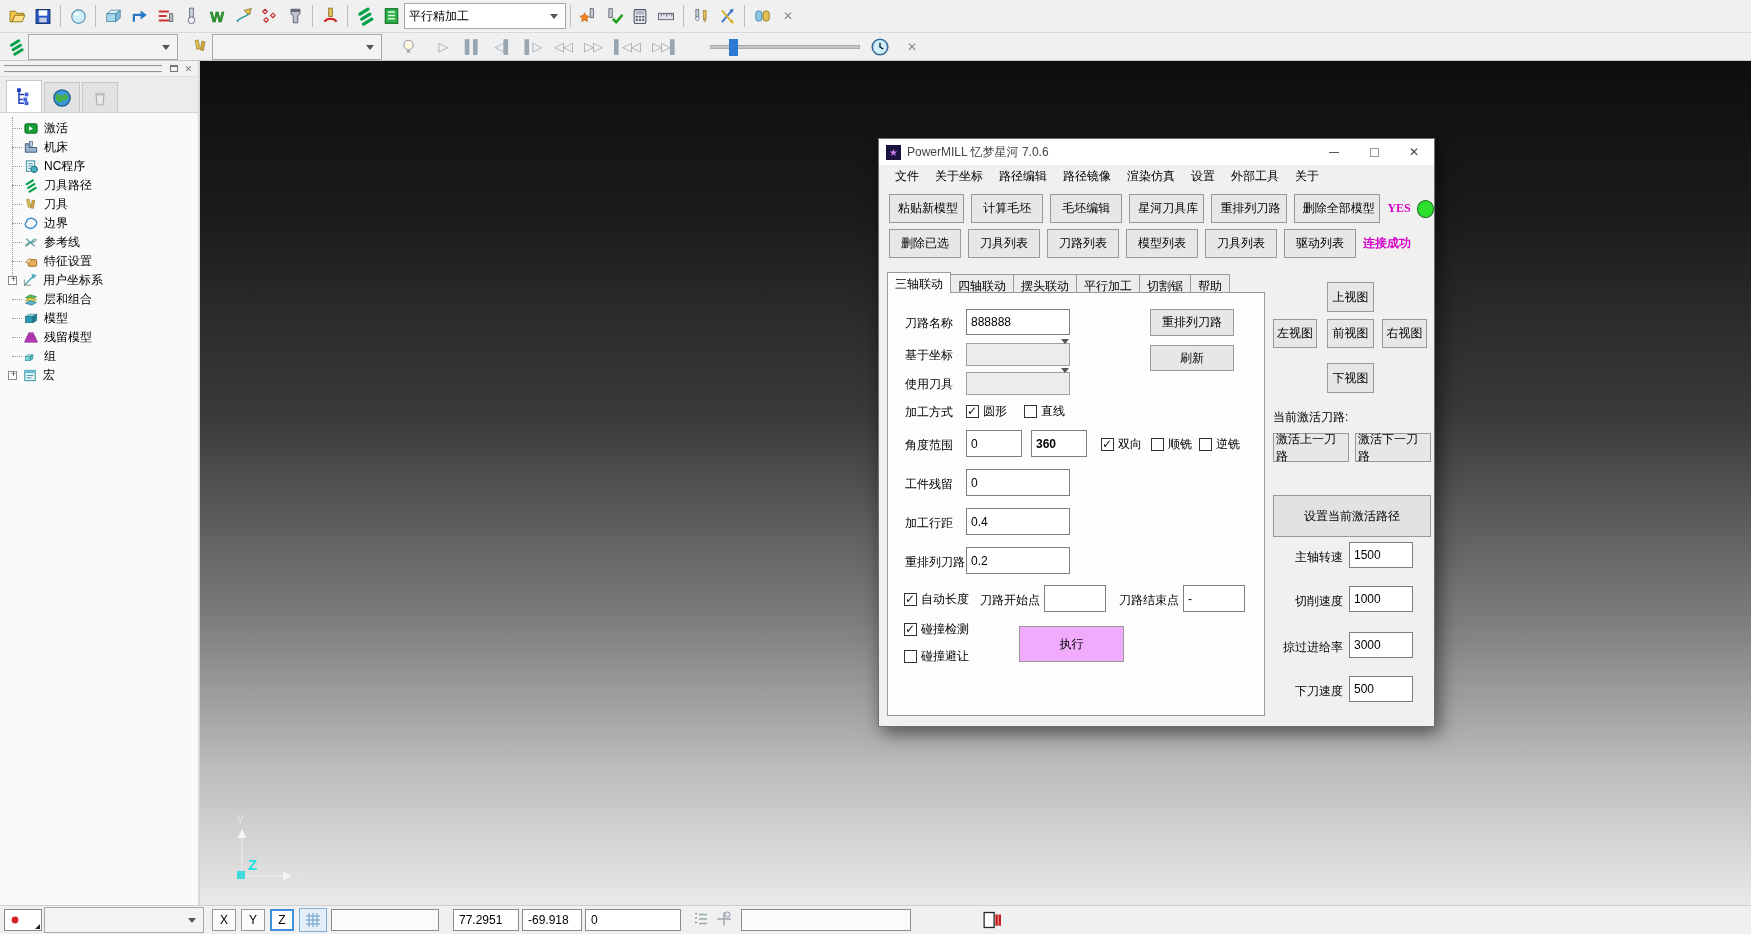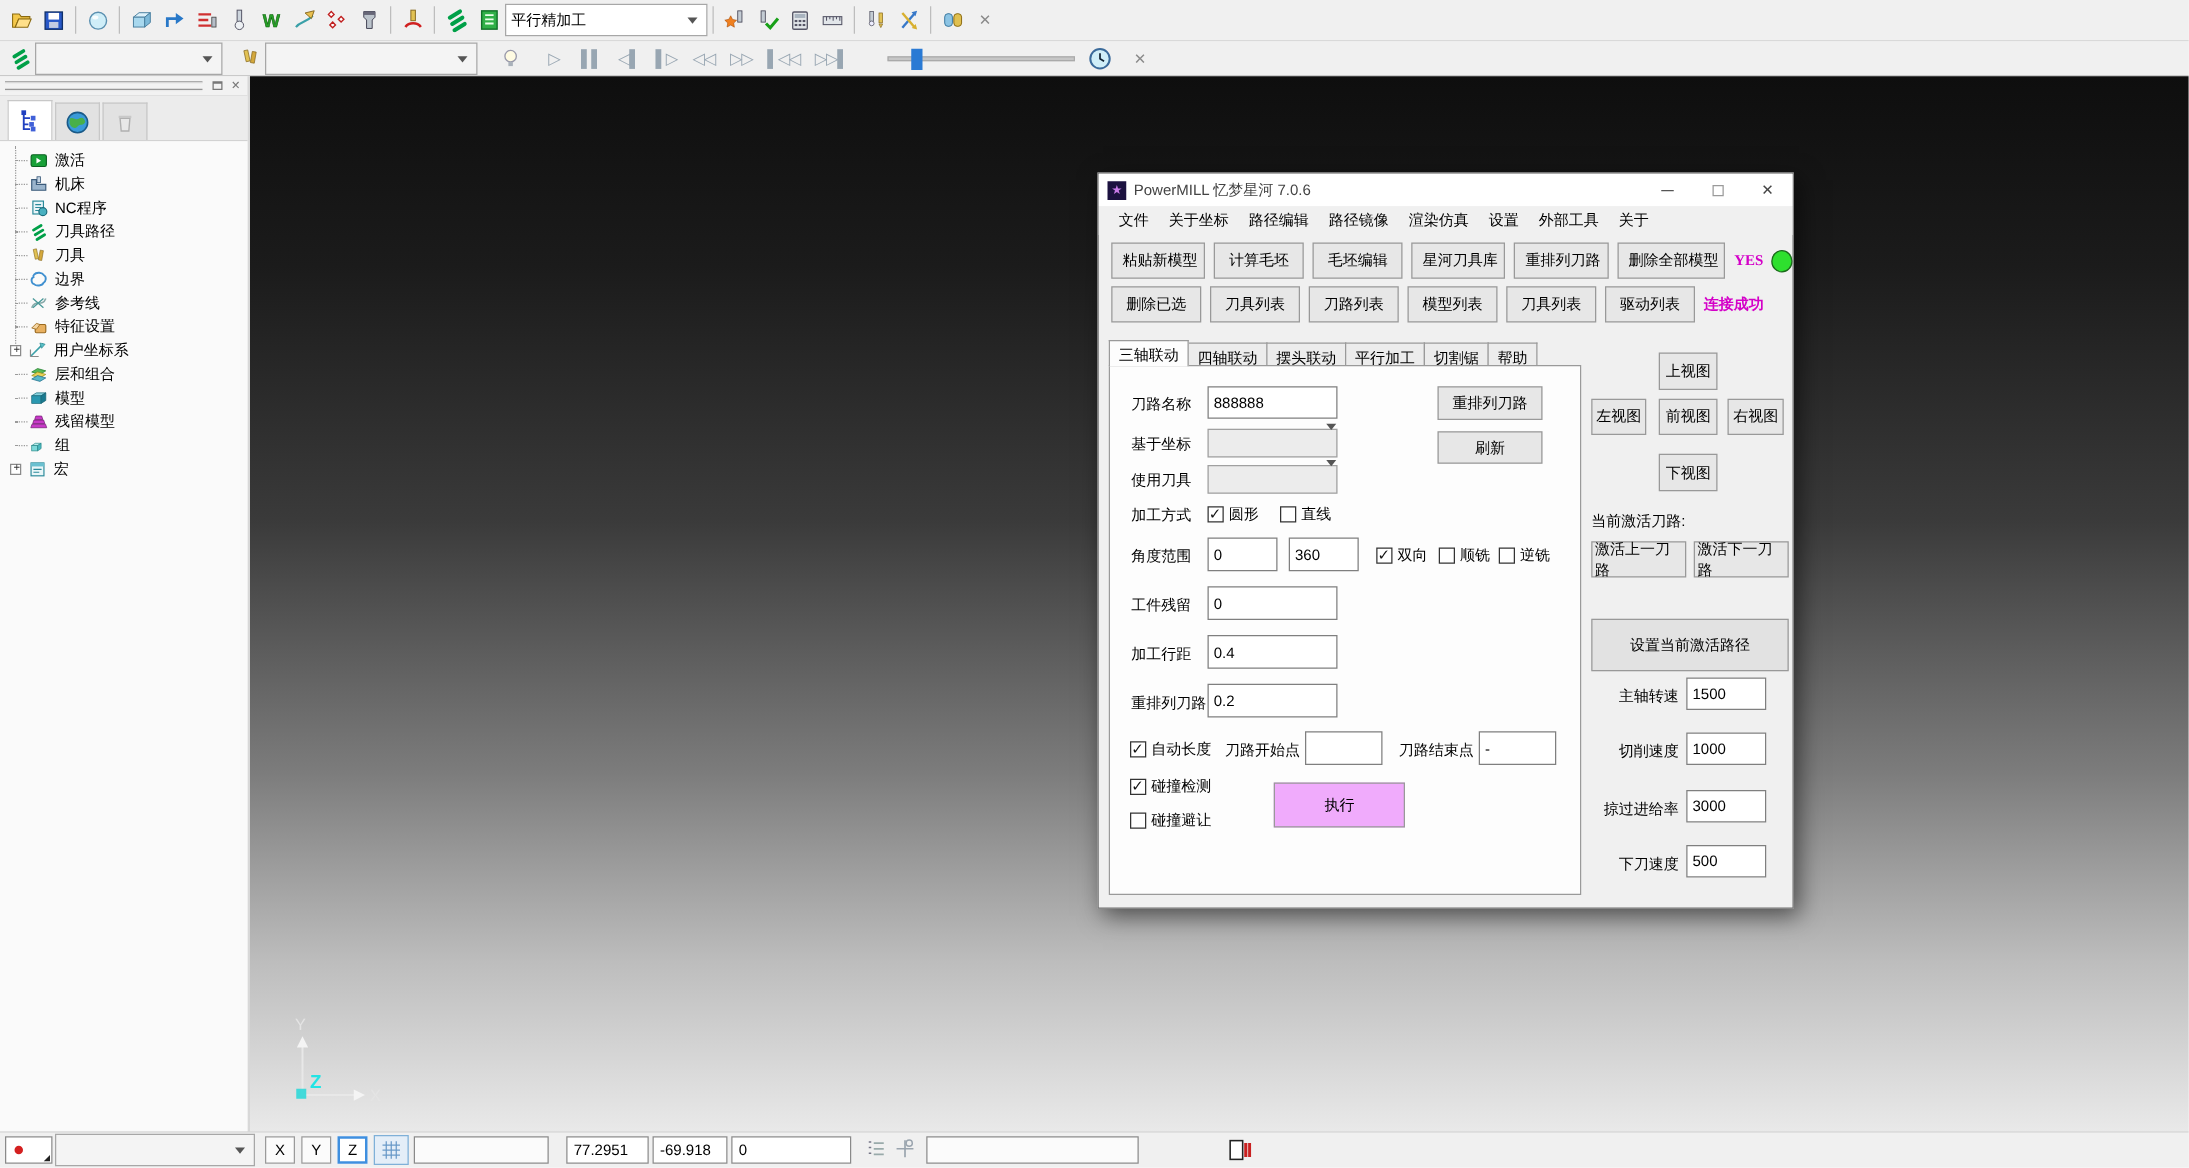--- a/index.html
+++ b/index.html
@@ -594,21 +594,21 @@
             <span class="cb checked"></span>
             <span>圆形</span>
           </div>
           <div class="cbrow" style="left:136px;top:110px;">
             <span class="cb"></span>
             <span>直线</span>
           </div>
 
           <span class="flabel" style="left:17px;top:144px;">角度范围</span>
           <input class="inp" style="left: 78px; top: 137px; width: 56px; height: 27px;" value="0">
-          <input class="inp" style="left: 143px; top: 137px; width: 56px; height: 27px;" value="360">
+          <input class="inp" style="left: 143px; top: 137px; width: 56px; height: 27px; font-weight: bold;" value="360">
           <div class="cbrow" style="left:213px;top:143px;">
             <span class="cb checked"></span>
             <span>双向</span>
           </div>
           <div class="cbrow" style="left:263px;top:143px;">
             <span class="cb"></span>
             <span>顺铣</span>
           </div>
           <div class="cbrow" style="left:311px;top:143px;">
             <span class="cb"></span>

